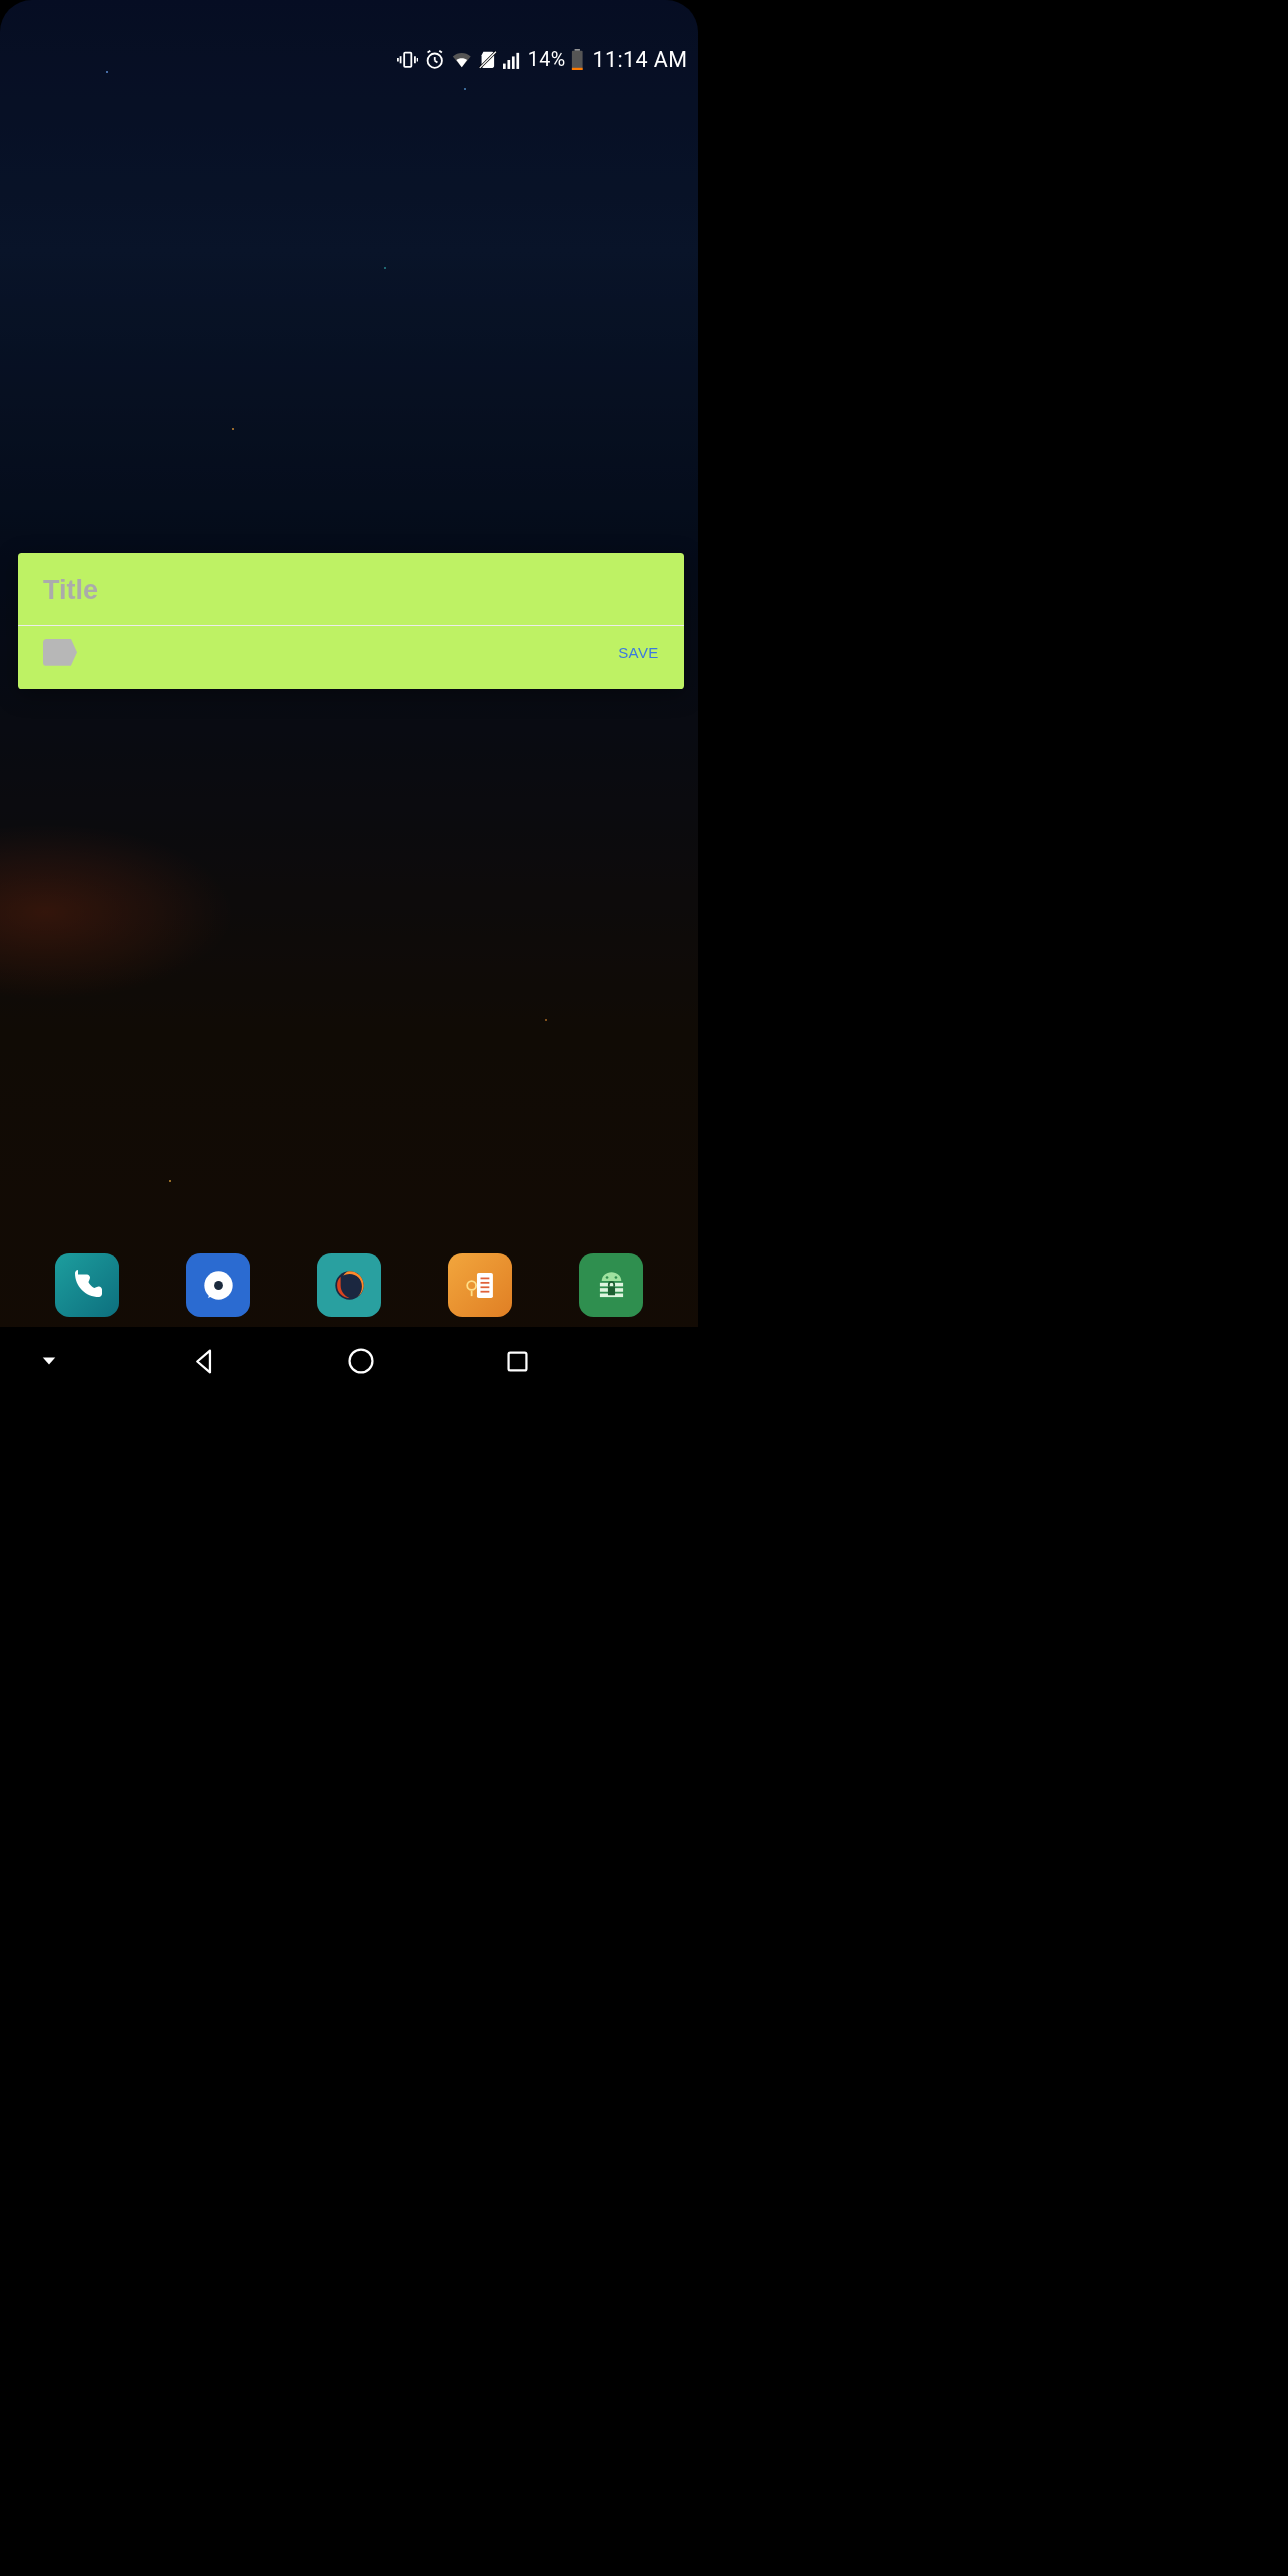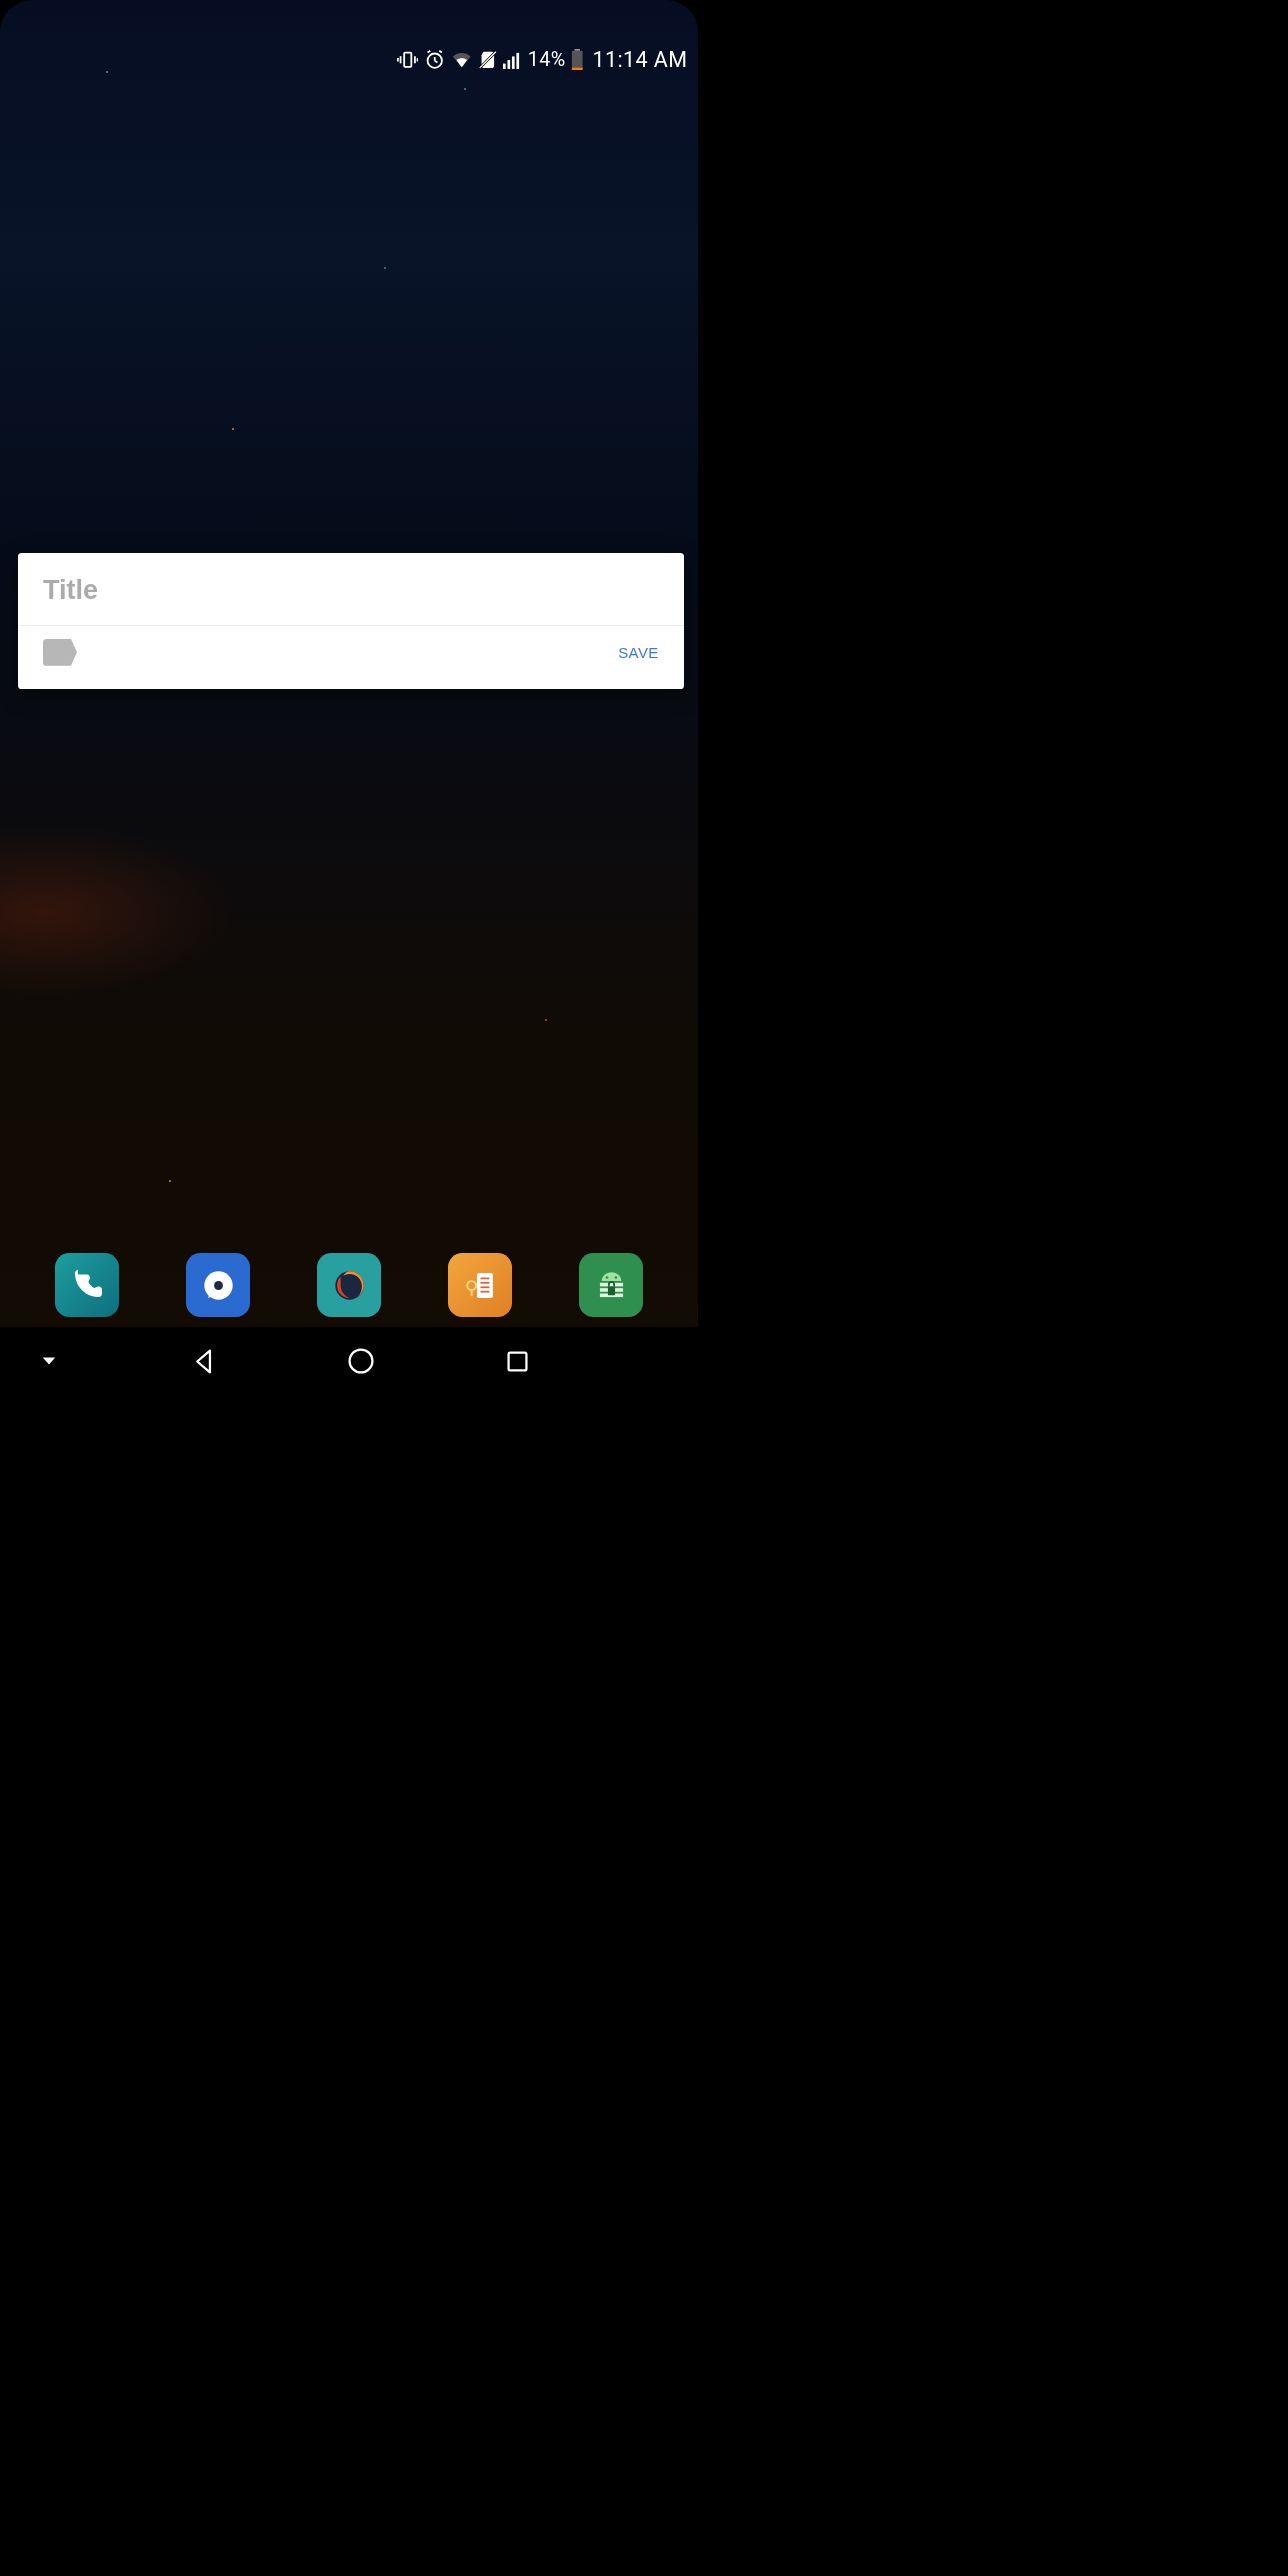--- a/index.html
+++ b/index.html
@@ -61,21 +61,21 @@
   .status-bar .ico{display:inline-flex;align-items:center;justify-content:center}
   .status-bar svg{display:block}
   .status-time{font-variant-numeric:tabular-nums;margin-left:3.6px}
   .status-pct{font-size:19.7px}
 
   
   .note-card{
     position:absolute;
     left:18px; right:14.3px;
     top:553px;
-    background:#ffffff;
+    background:#bef264;
     border-radius:3.6px;
     box-shadow:0 5.4px 21.5px rgba(0,0,0,0.35);
     z-index:5;
   }
   .note-title-row{padding:21.5px 25px 19.7px 25px;border-bottom:0.9px solid #ececec}
   .note-title-input{
     width:100%;border:none;outline:none;
     font-size:27px;font-weight:700;color:#333;
     background:transparent;
   }

